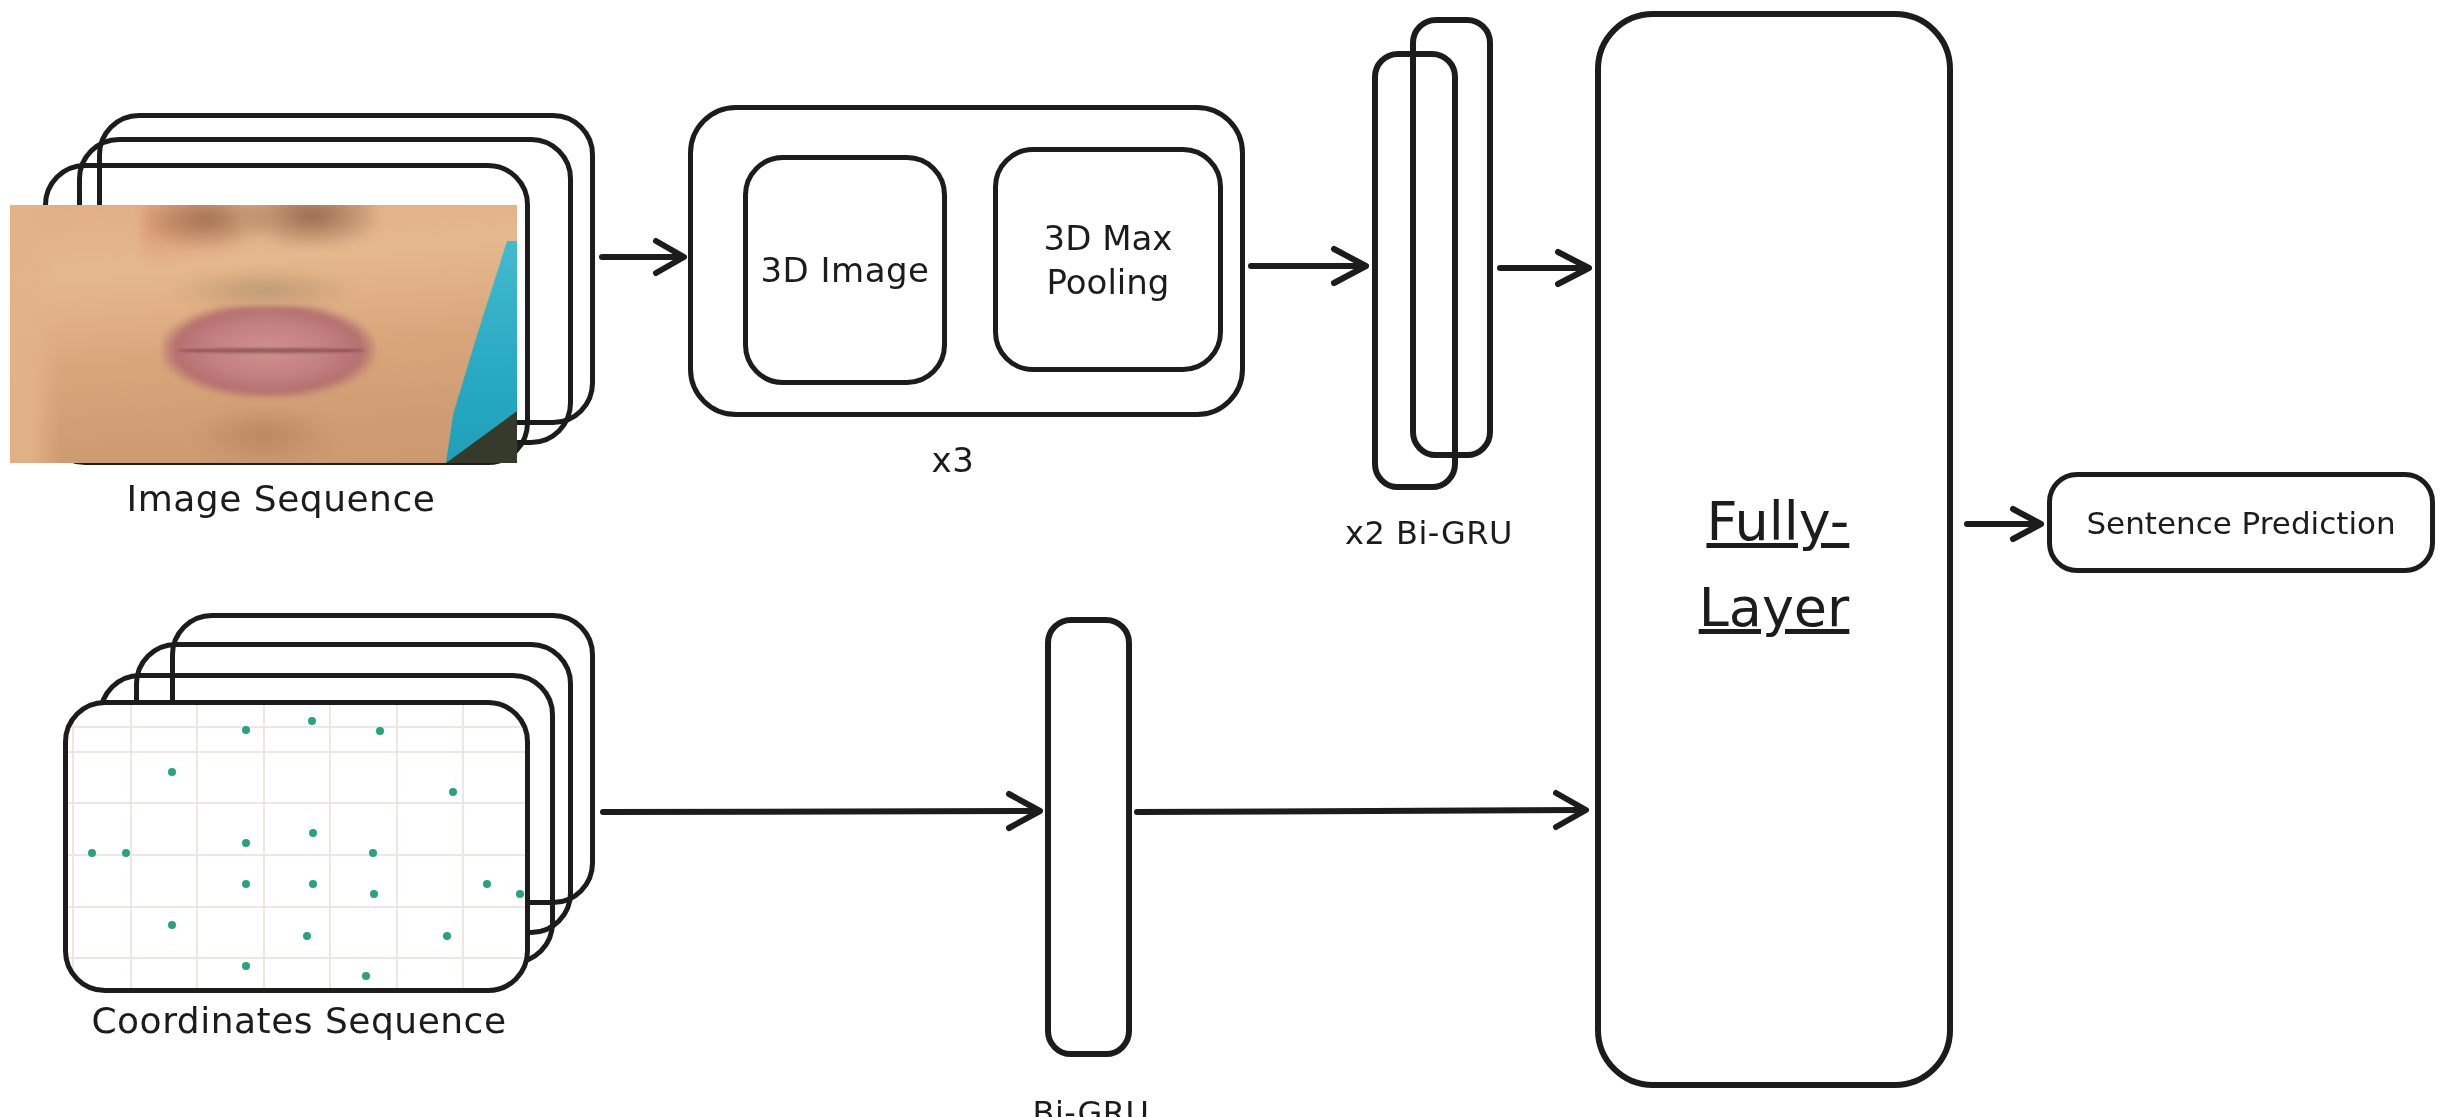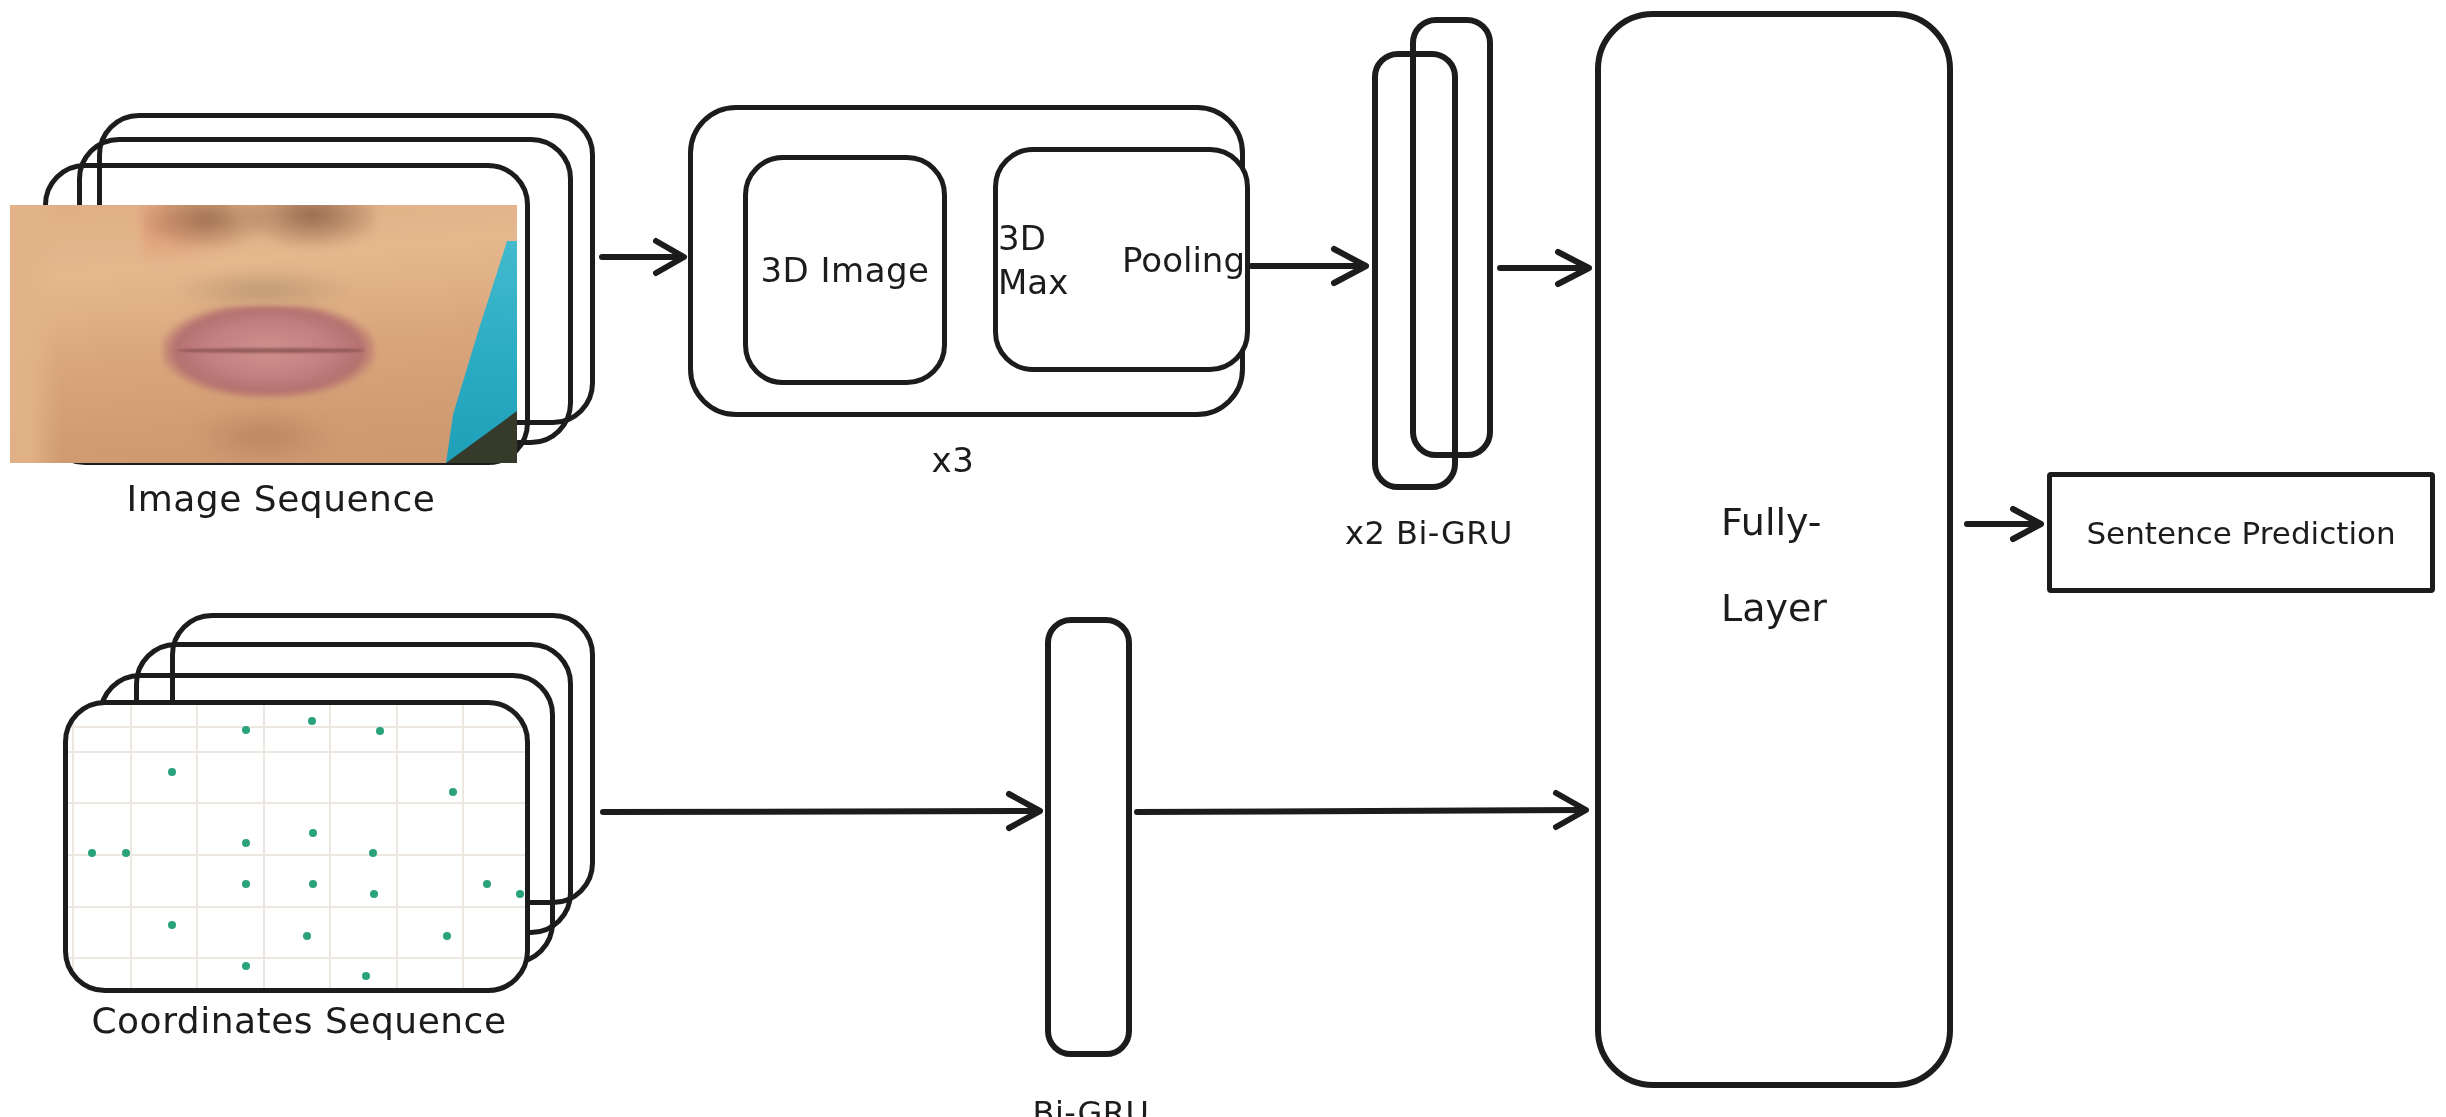--- a/index.html
+++ b/index.html
@@ -45,26 +45,26 @@
          border:5px solid #1c1c1c;border-radius:42px;background:#fff;box-sizing:border-box;overflow:hidden;
          background-image:
            repeating-linear-gradient(90deg,#ece8e1 0 2px,transparent 2px 66.5px),
            repeating-linear-gradient(0deg,#ece8e1 0 2px,transparent 2px 51.7px);
          background-position:62px 23px,62px 23px;}
   .dot{position:absolute;width:8px;height:8px;border-radius:50%;background:#2aa27c;}
 
   
   .conv-outer{left:688px;top:105px;width:557px;height:312px;border-radius:48px;}
   .conv-inner{left:743px;top:155px;width:204px;height:230px;border-radius:40px;display:flex;align-items:center;justify-content:center;}
-  .pool-box{left:993px;top:147px;width:257px;height:225px;border-radius:40px;display:flex;align-items:center;justify-content:center;flex-direction:row;}
+  .pool-box{left:993px;top:147px;width:230px;height:225px;border-radius:40px;display:flex;align-items:center;justify-content:center;flex-direction:column;}
   .bar{border:6px solid #1c1c1c;border-radius:26px;background:transparent;position:absolute;box-sizing:border-box;}
   .fc-box{left:1595px;top:11px;width:358px;height:1077px;border-radius:58px;border-width:6px;
           display:flex;align-items:center;justify-content:center;}
-  .fc-text{margin-top:30px;text-align:left;font-size:38px;line-height:86px;}
-  .sent-box{left:2047px;top:472px;width:388px;height:121px;border-radius:4px;display:flex;align-items:center;justify-content:center;}
+  .fc-text{margin-top:30px;text-align:right;font-size:54px;line-height:86px;text-decoration:underline;}
+  .sent-box{left:2047px;top:472px;width:388px;height:101px;border-radius:30px;display:flex;align-items:center;justify-content:center;}
 </style>
 </head>
 <body>
 
 <div class="stage">
 
   <svg class="arrows">
     <g>
       <line x1="602" y1="257" x2="682" y2="257"></line>
       <path d="M656 241 L684 257 L656 273"></path>

